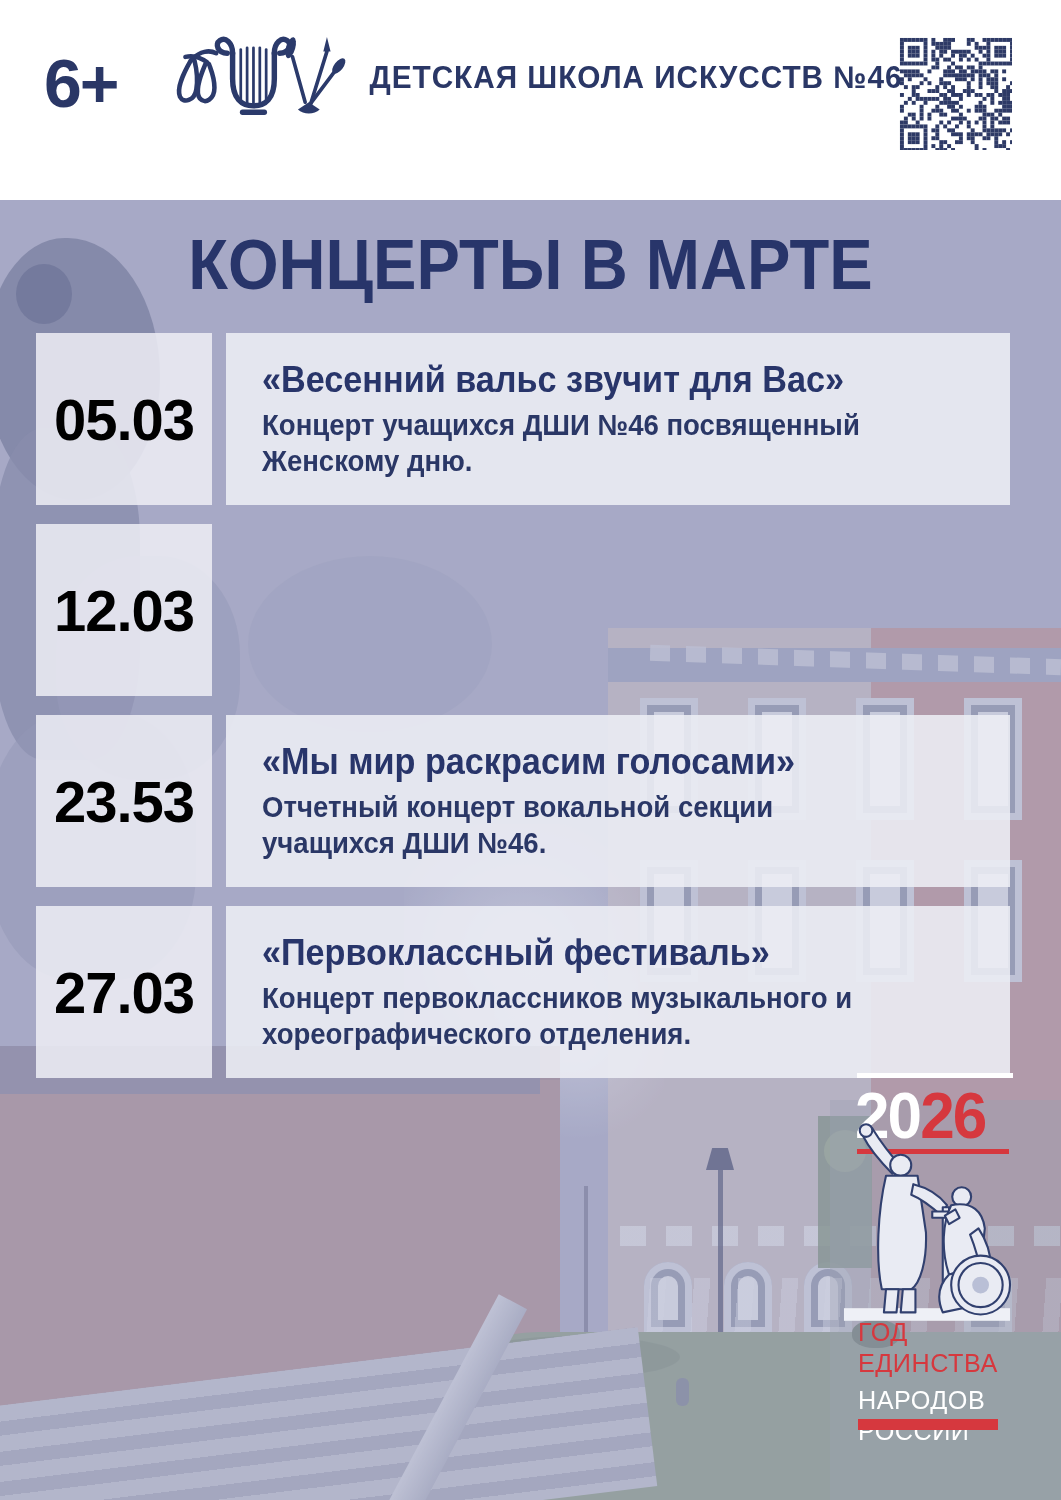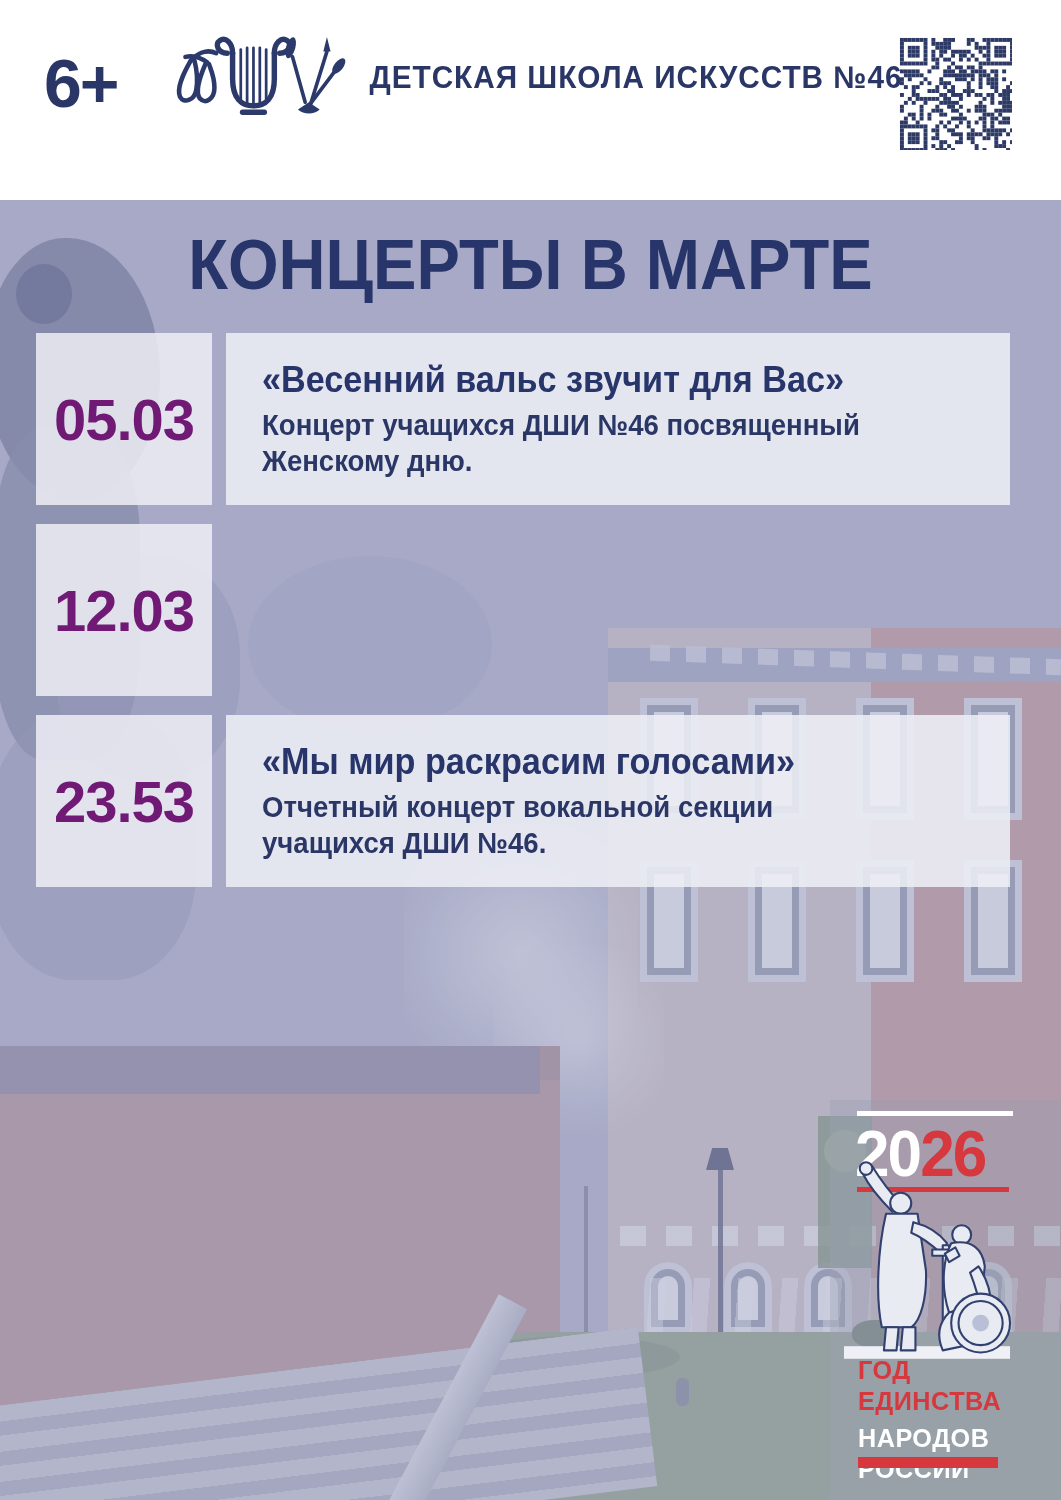--- a/index.html
+++ b/index.html
@@ -72,39 +72,39 @@
     letter-spacing:0;transform:scaleX(.93);
   }
 
   
   .event-row{position:absolute;left:36px;width:974px;height:172px;z-index:3;}
   .r1{top:333px;} .r2{top:524px;text-align:right;} .r3{top:715px;} .r4{top:906px;}
   .date-box{
     position:absolute;left:0;top:0;width:176px;height:172px;
     background:rgba(237,238,245,.86);
     display:flex;align-items:center;justify-content:center;
-    font-size:58px;font-weight:800;color:#701a75;letter-spacing:-1px;
+    font-size:58px;font-weight:800;color:#000000;letter-spacing:-1px;
   }
   .text-box{
     position:absolute;left:190px;top:0;width:784px;height:172px;
     background:rgba(237,238,245,.88);
     box-sizing:border-box;padding:10px 18px 10px 36px;
     display:flex;flex-direction:column;justify-content:center;
   }
   .event-title{font-size:36px;font-weight:800;color:#28356a;margin:0 0 7px 0;transform:scaleX(.95);transform-origin:left center;white-space:nowrap;}
   .event-desc{font-size:29px;font-weight:700;color:#2a3766;line-height:1.24;white-space:pre-line;transform:scaleX(.95);transform-origin:left top;}
 
   
-  .year-logo{position:absolute;left:845px;top:1105px;width:186px;height:372px;z-index:4;}
+  .year-logo{position:absolute;left:845px;top:1067px;width:186px;height:372px;z-index:4;}
   .yl-topline{position:absolute;left:12px;top:6px;width:156px;height:5px;background:#ffffff;}
   .yl-year{position:absolute;left:10px;top:12px;font-size:64px;font-weight:800;letter-spacing:-2px;white-space:nowrap;transform:scaleX(.97);transform-origin:left top;}
   .yl-year .y-white{color:#ffffff;} .yl-year .y-red{color:#d6383e;}
   .yl-redline{position:absolute;left:12px;top:82px;width:152px;height:5px;background:#d6383e;}
   .yl-monument{position:absolute;left:-8px;top:52px;width:180px;height:206px;}
-  .yl-text{position:absolute;left:13px;top:252px;font-weight:700;line-height:1;}
+  .yl-text{position:absolute;left:13px;top:252px;font-weight:400;line-height:1;}
   .yl-line{font-size:26px;letter-spacing:.5px;margin-bottom:5px;transform:scaleX(.97);transform-origin:left top;white-space:nowrap;}
   .yl-red{color:#d6383e;} .yl-white{color:#ffffff;}
   .yl-gap{height:6px;}
   .yl-redbar{position:absolute;left:13px;top:352px;width:140px;height:11px;background:#d6383e;}
 </style>
 </head>
 <body>
 
 <div class="poster">
 
@@ -632,20 +632,28 @@
 
   <div class="event-row r3">
     <div class="date-box">23.53</div>
     <div class="text-box">
       <div class="event-title">«Мы мир раскрасим голосами»</div>
       <div class="event-desc">Отчетный концерт вокальной секции
 учащихся ДШИ №46.</div>
     </div>
   </div>
 
+  <div class="event-row r4">
+    <div class="date-box">27.03</div>
+    <div class="text-box">
+      <div class="event-title">«Первоклассный фестиваль»</div>
+      <div class="event-desc">Концерт первоклассников музыкального и
+хореографического отделения.</div>
+    </div>
+  </div>
 
   <div class="year-logo">
     <div class="yl-topline"></div>
     <div class="yl-year"><span class="y-white">20</span><span class="y-red">26</span></div>
     <div class="yl-redline"></div>
 
     <span class="yl-monument">
       <svg width="180" height="206" viewBox="0 0 170 196" aria-hidden="true">
         <g fill="#e9ebf3" stroke="#31406f" stroke-width="2" stroke-linejoin="round">
 

